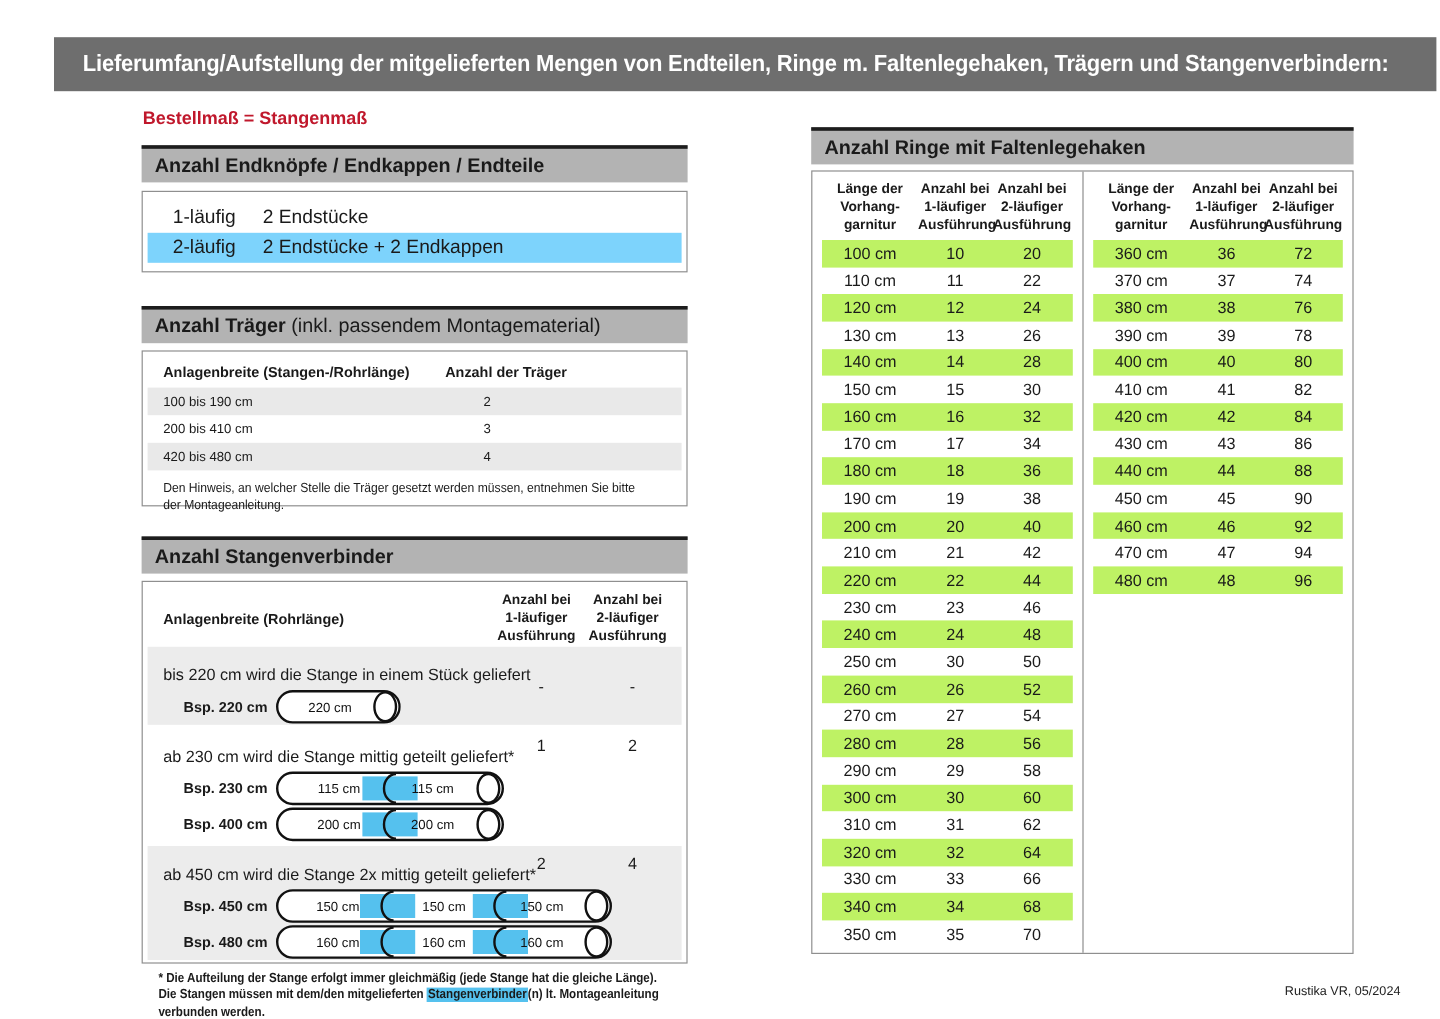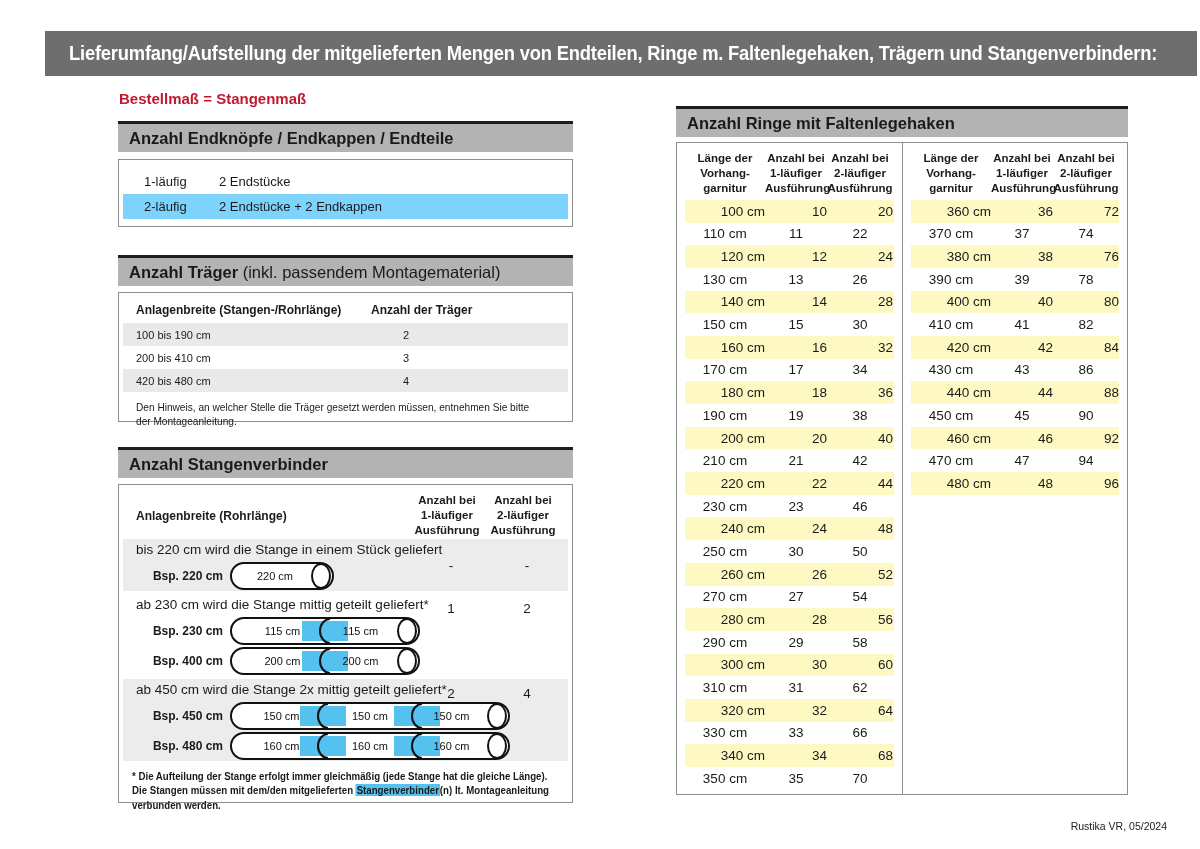--- a/index.html
+++ b/index.html
@@ -18,41 +18,41 @@
   .sechead{position:absolute;height:31px;background:#b3b3b3;border-top:3px solid #1d1d1d;
            box-sizing:border-box;display:flex;align-items:center;padding-left:11px;
            font-size:16.5px;font-weight:bold;white-space:pre;}
   .sechead .n{font-weight:normal;}
 
   
   .box{position:absolute;background:#fff;border:1px solid #8f8f8f;box-sizing:border-box;}
 
   
   #box-end{padding-top:9px;}
-  .erow{height:25px;margin:0 4px;display:flex;align-items:center;font-size:13px;}
+  .erow{height:25px;margin:0 4px;display:flex;align-items:center;font-size:16px;}
   .erow.shaded{background:#7dd3fc;}
   .erow .c1{margin-left:21px;width:75px;}
 
   
   .thead-row{position:relative;margin:10px 0 5px 17px;height:15px;font-size:12px;font-weight:bold;}
   .thead-row .th2{position:absolute;left:235px;top:0;}
   .trow{position:relative;height:23px;margin:0 4px;display:flex;align-items:center;font-size:11px;}
   .trow.shaded{background:#e9e9e9;}
   .trow .c1{margin-left:13px;}
   .trow .c2{position:absolute;left:248px;width:70px;text-align:center;}
   .note{margin:8px 0 0 17px;font-size:11px;line-height:1.28;width:428px;
         transform:scaleX(0.92);transform-origin:0 0;}
 
   
   .vhead{position:relative;height:48px;margin-top:6px;}
   .vh1{position:absolute;left:17px;top:18px;font-size:12px;font-weight:bold;}
   .vh2,.vh3{position:absolute;top:2px;width:76px;text-align:center;font-size:11.5px;
             font-weight:bold;line-height:1.3;}
   .vh2{left:290px;}  .vh3{left:366px;}
-  .vgroup{position:relative;margin:0 4px;padding-top:3px;}
+  .vgroup{position:relative;margin:0 4px;padding-top:16px;}
   .vgroup.shaded{background:#ececec;}
   .vgroup + .vgroup{margin-top:3px;}
   .gdesc{display:block;margin-left:13px;font-size:13.5px;height:19px;}
   .gv{position:absolute;width:76px;text-align:center;font-size:13.5px;}
   .gv.v1{left:290px;}  .gv.v2{left:366px;}
   .gv.mid{top:50%;transform:translateY(-50%);}
   .gv.top{top:7px;}
   .rodrow{display:flex;align-items:center;height:30px;}
   .rodlabel{flex:none;width:100px;text-align:right;font-weight:bold;font-size:12px;padding-right:7px;}
   .footnote{margin:8px 0 0 13px;font-size:11px;font-weight:bold;line-height:1.3;width:492px;
@@ -61,21 +61,21 @@
 
   
   .ringsbox{position:absolute;left:676px;top:142px;width:452px;height:653px;background:#fff;
             border:1px solid #8f8f8f;box-sizing:border-box;display:flex;}
   .half{width:225px;box-sizing:border-box;padding:8px 8px 0 8px;}
   .half.right{border-left:1px solid #8f8f8f;}
   .rhead{display:grid;grid-template-columns:80px 62px 66px;margin-bottom:4px;}
   .rhead .hc{font-size:11.5px;font-weight:bold;text-align:center;line-height:1.3;}
   .rrow{display:grid;grid-template-columns:80px 62px 66px;height:22.7px;align-items:center;
         text-align:center;font-size:13.5px;}
-  .rrow.shaded{background:#fef9c3;text-align:right;}
+  .rrow.shaded{background:#bef264;}
 
   .footer{position:absolute;right:33px;top:820px;font-size:10.5px;color:#222;}
 </style>
 </head>
 <body>
 
 <div class="page">
 
   <div class="topbar">
     <span class="t">Lieferumfang/Aufstellung der mitgelieferten Mengen von Endteilen, Ringe m. Faltenlegehaken, Trägern und Stangenverbindern:</span>

